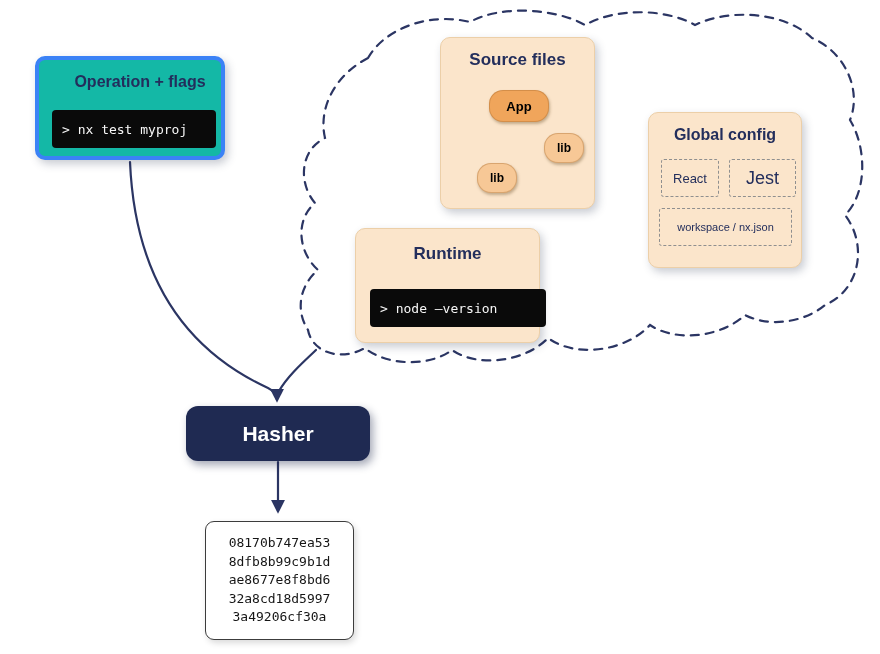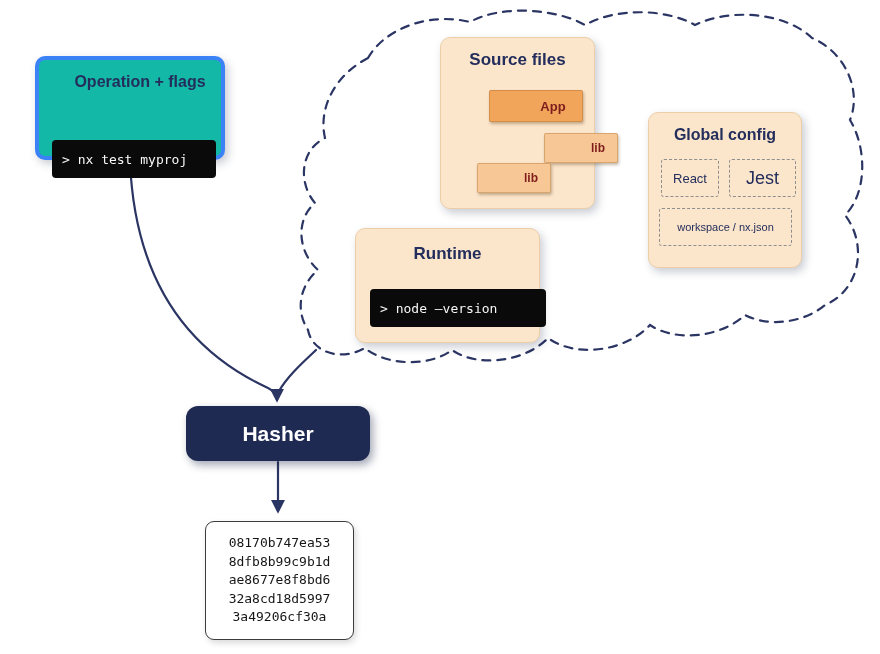--- a/index.html
+++ b/index.html
@@ -19,28 +19,28 @@
   .card-title { text-align:center; font-weight:700; color:#232e5c; }
 
   .terminal {
     position:absolute; background:#0a0a0a; color:#f7f7f7; border-radius:4px;
     font-family:"DejaVu Sans Mono", monospace; font-size:13px;
     display:flex; align-items:center; padding-left:10px; box-sizing:border-box;
   }
 
   .op-card  { left:35px; top:56px; width:190px; height:104px; }
   .op-title { margin-top:13px; font-size:16px; }
-  .op-term  { left:13px; top:50px; width:164px; height:38px;margin-top:30px; }
+  .op-term  { left:13px; top:50px; width:164px; height:38px; }
 
   .src-card  { left:440px; top:37px; width:155px; height:172px; }
   .src-title { margin-top:12px; font-size:17px; }
   .node {
     position:absolute; display:flex; align-items:center; justify-content:center;
-    font-weight:700; color:#7f1d1d; border-radius:2px;
-    box-shadow:1px 2px 3px rgba(90,60,20,.35); border:1px solid rgba(160,100,40,.35);padding-left:34px;
+    font-weight:700; color:#000000; border-radius:14px;
+    box-shadow:1px 2px 3px rgba(90,60,20,.35); border:1px solid rgba(160,100,40,.35);
   }
   .node-app   { left:48px;  top:52px;  width:58px; height:30px; background:#f0a55b; font-size:13px; }
   .node-lib-r { left:103px; top:95px;  width:38px; height:28px; background:#f7c896; font-size:12px; }
   .node-lib-l { left:36px;  top:125px; width:38px; height:28px; background:#f7c896; font-size:12px; }
 
   .gc-card  { left:648px; top:112px; width:154px; height:156px; }
   .gc-title { margin-top:13px; font-size:16px; }
   .dashed-item {
     position:absolute; border:1.5px dashed #8f8f8f; border-radius:3px;
     display:flex; align-items:center; justify-content:center; color:#232e5c;

